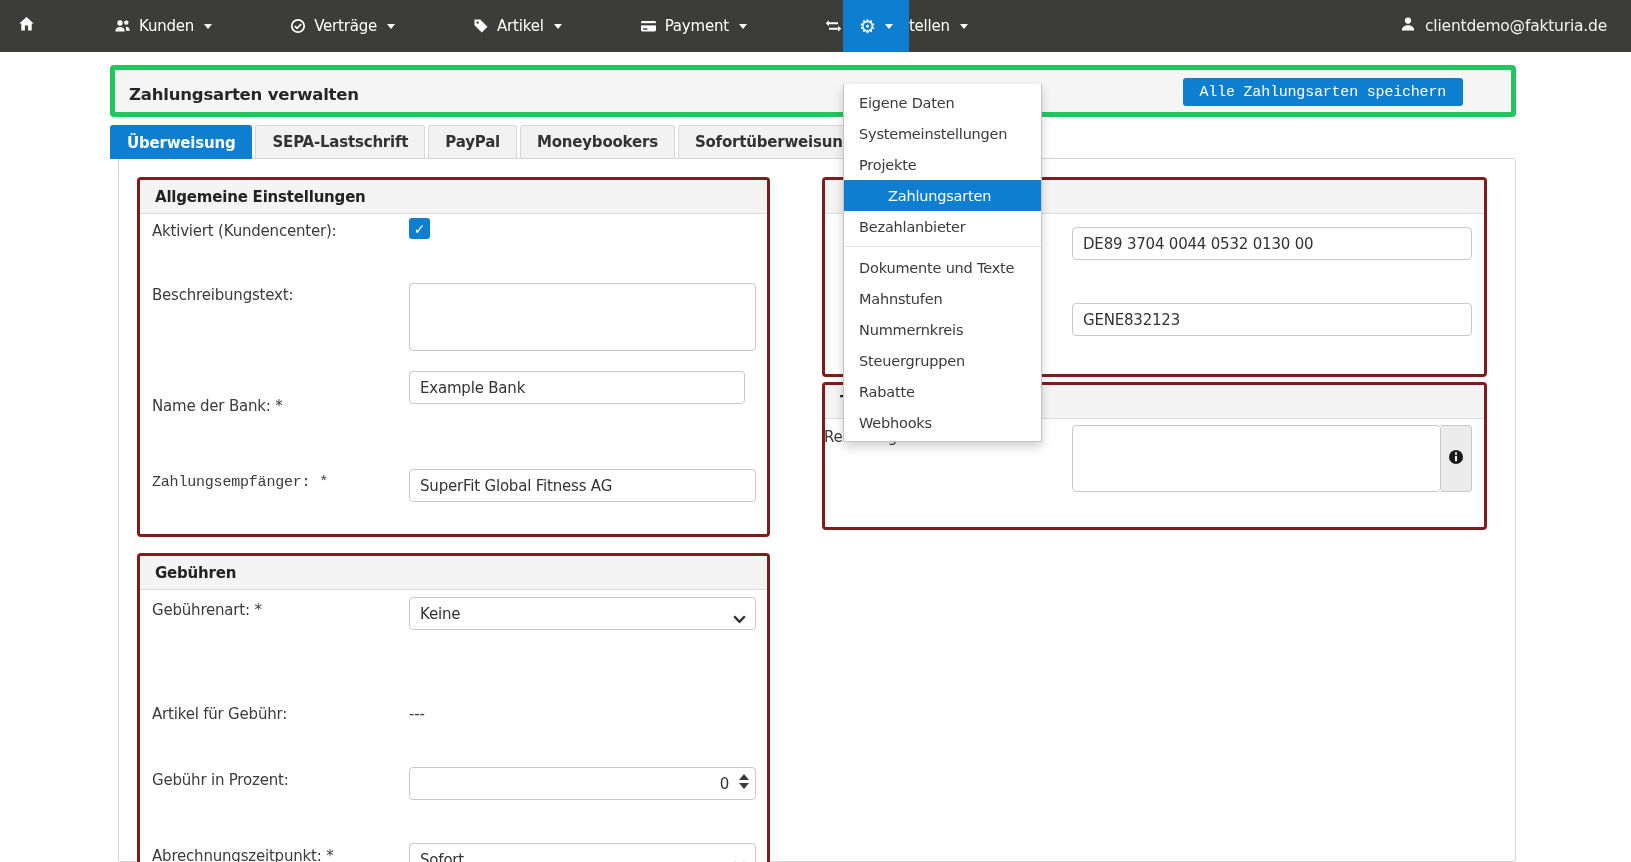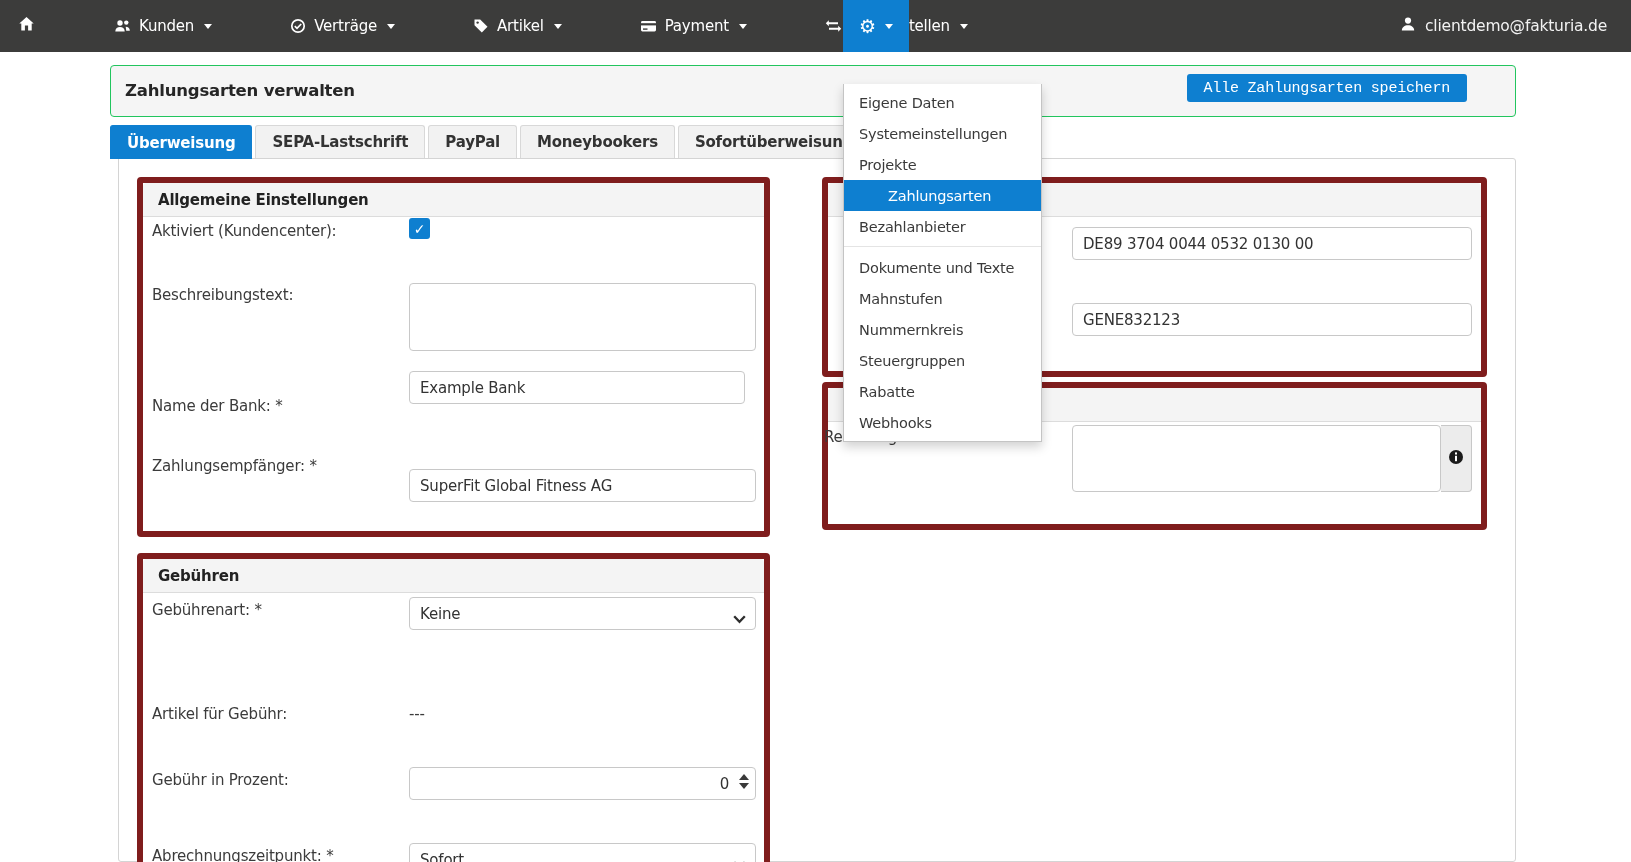--- a/index.html
+++ b/index.html
@@ -18,33 +18,33 @@
   .gear-glyph{font-size:19px;line-height:1;}
   .nav-user{position:absolute;right:24px;top:0;height:52px;display:flex;align-items:center;gap:9px;color:#f2f2f2;font-size:15.5px;}
 
   
   .dropdown{position:absolute;left:843px;top:52px;width:199px;background:#fff;border:1px solid #c4c4c4;border-top:none;box-shadow:0 5px 10px rgba(0,0,0,.18);z-index:60;padding:3px 0;margin-top:32px;}
   .dd-item{height:31px;display:flex;align-items:center;padding:0 15px;font-size:14.5px;color:#3a3a3a;cursor:pointer;white-space:nowrap;}
   .dd-item.active{background:var(--accent);color:#fff;padding-left:44px;}
   .dd-divider{height:1px;background:#e4e4e4;margin:4px 0 5px 0;}
 
   
-  .pagehead{position:absolute;left:110px;top:65px;width:1406px;height:52px;background:#f5f5f5;border:1px solid #22c55e;border-radius:4px;}
+  .pagehead{position:absolute;left:110px;top:65px;width:1406px;height:52px;background:#f5f5f5;border:5px solid #22c55e;border-radius:4px;}
   .pagehead .title{position:absolute;left:14px;top:15px;font-size:16.5px;font-weight:bold;color:#262626;}
   .save-btn{position:absolute;right:48px;top:8px;height:28px;padding:0 17px;background:var(--accent);color:#fff;border:none;border-radius:3px;font-size:15px;font-family:Liberation Mono, monospace;letter-spacing:-0.2px;cursor:pointer;}
 
   
   .tabs{position:absolute;left:110px;top:125px;display:flex;gap:3px;z-index:2;}
   .tab{height:33px;display:flex;align-items:center;padding:0 16px;font-size:15px;font-weight:600;color:#333;background:#f2f2f2;border:1px solid #d8d8d8;border-bottom:none;border-radius:3px 3px 0 0;cursor:pointer;white-space:nowrap;}
   .tab.active{background:var(--accent);color:#fff;border-color:var(--accent);height:34px;}
 
   
   .container{position:absolute;left:118px;top:158px;width:1398px;height:704px;background:#fff;border:1px solid #d4d4d4;border-radius:0 3px 3px 3px;}
 
-  .panel{position:absolute;background:#fff;border:6px solid #7f1d1d;border-radius:4px;}
+  .panel{position:absolute;background:#fff;border:3px solid #7f1d1d;border-radius:4px;}
   .panel-head{height:34px;background:#f4f4f4;border-bottom:1px solid #dcdcdc;border-radius:4px 4px 0 0;display:flex;align-items:center;padding:0 15px;font-size:15px;font-weight:bold;color:#222;}
 
   .lbl{position:absolute;font-size:15px;color:#3b3b3b;white-space:nowrap;}
   .inputbox{position:absolute;height:33px;border:1px solid #c8c8c8;border-radius:4px;background:#fff;font-size:15px;color:#333;font-family:inherit;letter-spacing:-0.2px;padding:0 10px;outline:none;}
   .textareabox{position:absolute;border:1px solid #c8c8c8;border-radius:4px;background:#fff;font-size:15px;color:#333;font-family:inherit;padding:6px 10px;resize:none;outline:none;}
   .selectbox{position:absolute;height:33px;border:1px solid #c8c8c8;border-radius:4px;background:#fff;font-size:15px;color:#333;display:flex;align-items:center;padding:0 30px 0 10px;cursor:pointer;}
   .selectbox .chev{position:absolute;right:9px;top:12px;}
   .checkbox{position:absolute;width:21px;height:21px;background:var(--accent);border-radius:3px;color:#fff;font-size:14px;font-weight:bold;display:flex;align-items:center;justify-content:center;cursor:pointer;}
   .static-val{position:absolute;font-size:15px;color:#3b3b3b;}
   .numbox{text-align:right;padding-right:26px;}
@@ -177,21 +177,21 @@
     <div class="panel-head">Allgemeine Einstellungen</div>
   </div>
   <div class="lbl" style="left:152px;top:222px;">Aktiviert (Kundencenter):</div>
   <div class="checkbox" style="left:409px;top:218px;">
     <span>✓</span>
   </div>
   <div class="lbl" style="left:152px;top:286px;">Beschreibungstext:</div>
   <textarea class="textareabox" style="left: 409px; top: 283px; width: 347px; height: 68px;" value=""></textarea>
   <div class="lbl" style="left:152px;top:397px;">Name der Bank: *</div>
   <input class="inputbox" style="left: 409px; top: 371px; width: 336px;" value="Example Bank">
-  <div class="lbl" style="left:152px;top:457px;">Zahlungsempfänger: *</div>
+  <div class="lbl" style="left:152px;top:474px;font-family:Liberation Mono, monospace;">Zahlungsempfänger: *</div>
   <input class="inputbox" style="left: 409px; top: 469px; width: 347px;" value="SuperFit Global Fitness AG">
 
   <div class="panel" style="left:137px;top:553px;width:633px;height:400px;">
     <div class="panel-head">Gebühren</div>
   </div>
   <div class="lbl" style="left:152px;top:601px;">Gebührenart: *</div>
   <div class="selectbox" style="left:409px;top:597px;width:347px;">
     <span>Keine</span>
     <span class="chev">
       <svg width="13" height="9" viewBox="0 0 13 9">

